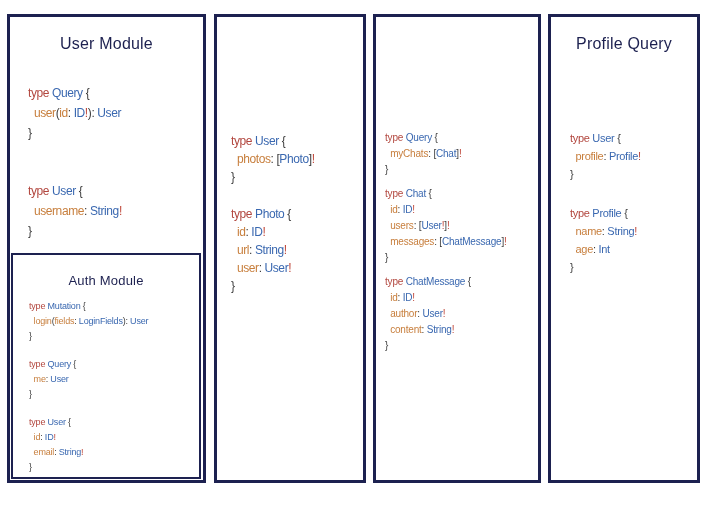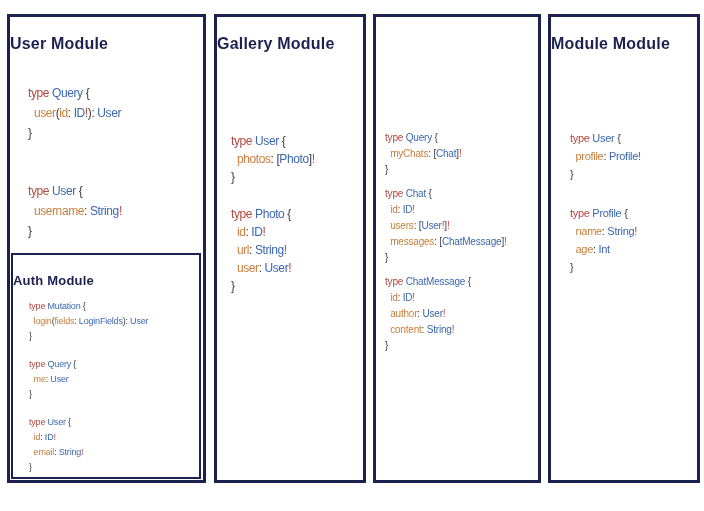--- a/index.html
+++ b/index.html
@@ -25,23 +25,23 @@
     margin: 0;
   }
   .panel.p1 { left: 7px;   width: 199px; }
   .panel.p2 { left: 214px; width: 152px; }
   .panel.p3 { left: 373px; width: 168px; }
   .panel.p4 { left: 548px; width: 152px; }
 
   .panel-title {
     margin: 0;
     padding-top: 18px;
-    text-align: left;
+    text-align: center;
     font-size: 16px;
-    font-weight: bold;
+    font-weight: normal;
     letter-spacing: 0.2px;
     color: var(--navy);
   }
 
   .code {
     position: absolute;
     font-family: Liberation Sans, sans-serif;
     white-space: pre;
   }
   .p1 > .code { top: 66px;  left: 18px; font-size: 12px; line-height: 20px; letter-spacing: -0.4px; }
@@ -89,23 +89,22 @@
 <main id="canvas">
     <section class="panel p1">
       <h2 class="panel-title">User Module</h2>
       <div class="code"><div class="block"><div class="line"><span class="tok-kw">type</span><span class="tok-p"> </span><span class="tok-ty">Query</span><span class="tok-p"> {</span></div><div class="line"><span class="tok-p">  </span><span class="tok-f">user</span><span class="tok-p">(</span><span class="tok-f">id</span><span class="tok-p">: </span><span class="tok-ty">ID</span><span class="tok-b">!</span><span class="tok-p">): </span><span class="tok-ty">User</span></div><div class="line"><span class="tok-p">}</span></div></div><div class="block"><div class="line"><span class="tok-kw">type</span><span class="tok-p"> </span><span class="tok-ty">User</span><span class="tok-p"> {</span></div><div class="line"><span class="tok-p">  </span><span class="tok-f">username</span><span class="tok-p">: </span><span class="tok-ty">String</span><span class="tok-b">!</span></div><div class="line"><span class="tok-p">}</span></div></div></div>
       <div class="nested">
         <h3 class="panel-title">Auth Module</h3>
         <div class="code"><div class="block"><div class="line"><span class="tok-kw">type</span><span class="tok-p"> </span><span class="tok-ty">Mutation</span><span class="tok-p"> {</span></div><div class="line"><span class="tok-p">  </span><span class="tok-f">login</span><span class="tok-p">(</span><span class="tok-f">fields</span><span class="tok-p">: </span><span class="tok-ty">LoginFields</span><span class="tok-p">): </span><span class="tok-ty">User</span></div><div class="line"><span class="tok-p">}</span></div></div><div class="block"><div class="line"><span class="tok-kw">type</span><span class="tok-p"> </span><span class="tok-ty">Query</span><span class="tok-p"> {</span></div><div class="line"><span class="tok-p">  </span><span class="tok-f">me</span><span class="tok-p">: </span><span class="tok-ty">User</span></div><div class="line"><span class="tok-p">}</span></div></div><div class="block"><div class="line"><span class="tok-kw">type</span><span class="tok-p"> </span><span class="tok-ty">User</span><span class="tok-p"> {</span></div><div class="line"><span class="tok-p">  </span><span class="tok-f">id</span><span class="tok-p">: </span><span class="tok-ty">ID</span><span class="tok-b">!</span></div><div class="line"><span class="tok-p">  </span><span class="tok-f">email</span><span class="tok-p">: </span><span class="tok-ty">String</span><span class="tok-b">!</span></div><div class="line"><span class="tok-p">}</span></div></div></div>
       </div>
     </section>
     <section class="panel p2">
-      <h2 class="panel-title">Gallery Module</h2>
       <div class="code"><div class="block"><div class="line"><span class="tok-kw">type</span><span class="tok-p"> </span><span class="tok-ty">User</span><span class="tok-p"> {</span></div><div class="line"><span class="tok-p">  </span><span class="tok-f">photos</span><span class="tok-p">: [</span><span class="tok-ty">Photo</span><span class="tok-p">]</span><span class="tok-b">!</span></div><div class="line"><span class="tok-p">}</span></div></div><div class="block"><div class="line"><span class="tok-kw">type</span><span class="tok-p"> </span><span class="tok-ty">Photo</span><span class="tok-p"> {</span></div><div class="line"><span class="tok-p">  </span><span class="tok-f">id</span><span class="tok-p">: </span><span class="tok-ty">ID</span><span class="tok-b">!</span></div><div class="line"><span class="tok-p">  </span><span class="tok-f">url</span><span class="tok-p">: </span><span class="tok-ty">String</span><span class="tok-b">!</span></div><div class="line"><span class="tok-p">  </span><span class="tok-f">user</span><span class="tok-p">: </span><span class="tok-ty">User</span><span class="tok-b">!</span></div><div class="line"><span class="tok-p">}</span></div></div></div>
     </section>
     <section class="panel p3">
       <div class="code"><div class="block"><div class="line"><span class="tok-kw">type</span><span class="tok-p"> </span><span class="tok-ty">Query</span><span class="tok-p"> {</span></div><div class="line"><span class="tok-p">  </span><span class="tok-f">myChats</span><span class="tok-p">: [</span><span class="tok-ty">Chat</span><span class="tok-p">]</span><span class="tok-b">!</span></div><div class="line"><span class="tok-p">}</span></div></div><div class="block"><div class="line"><span class="tok-kw">type</span><span class="tok-p"> </span><span class="tok-ty">Chat</span><span class="tok-p"> {</span></div><div class="line"><span class="tok-p">  </span><span class="tok-f">id</span><span class="tok-p">: </span><span class="tok-ty">ID</span><span class="tok-b">!</span></div><div class="line"><span class="tok-p">  </span><span class="tok-f">users</span><span class="tok-p">: [</span><span class="tok-ty">User</span><span class="tok-b">!</span><span class="tok-p">]</span><span class="tok-b">!</span></div><div class="line"><span class="tok-p">  </span><span class="tok-f">messages</span><span class="tok-p">: [</span><span class="tok-ty">ChatMessage</span><span class="tok-p">]</span><span class="tok-b">!</span></div><div class="line"><span class="tok-p">}</span></div></div><div class="block"><div class="line"><span class="tok-kw">type</span><span class="tok-p"> </span><span class="tok-ty">ChatMessage</span><span class="tok-p"> {</span></div><div class="line"><span class="tok-p">  </span><span class="tok-f">id</span><span class="tok-p">: </span><span class="tok-ty">ID</span><span class="tok-b">!</span></div><div class="line"><span class="tok-p">  </span><span class="tok-f">author</span><span class="tok-p">: </span><span class="tok-ty">User</span><span class="tok-b">!</span></div><div class="line"><span class="tok-p">  </span><span class="tok-f">content</span><span class="tok-p">: </span><span class="tok-ty">String</span><span class="tok-b">!</span></div><div class="line"><span class="tok-p">}</span></div></div></div>
     </section>
     <section class="panel p4">
-      <h2 class="panel-title">Module Module</h2>
+      <h2 class="panel-title">Profile Query</h2>
       <div class="code"><div class="block"><div class="line"><span class="tok-kw">type</span><span class="tok-p"> </span><span class="tok-ty">User</span><span class="tok-p"> {</span></div><div class="line"><span class="tok-p">  </span><span class="tok-f">profile</span><span class="tok-p">: </span><span class="tok-ty">Profile</span><span class="tok-b">!</span></div><div class="line"><span class="tok-p">}</span></div></div><div class="block"><div class="line"><span class="tok-kw">type</span><span class="tok-p"> </span><span class="tok-ty">Profile</span><span class="tok-p"> {</span></div><div class="line"><span class="tok-p">  </span><span class="tok-f">name</span><span class="tok-p">: </span><span class="tok-ty">String</span><span class="tok-b">!</span></div><div class="line"><span class="tok-p">  </span><span class="tok-f">age</span><span class="tok-p">: </span><span class="tok-ty">Int</span></div><div class="line"><span class="tok-p">}</span></div></div></div>
     </section>
   </main>
 
 </body></html>

